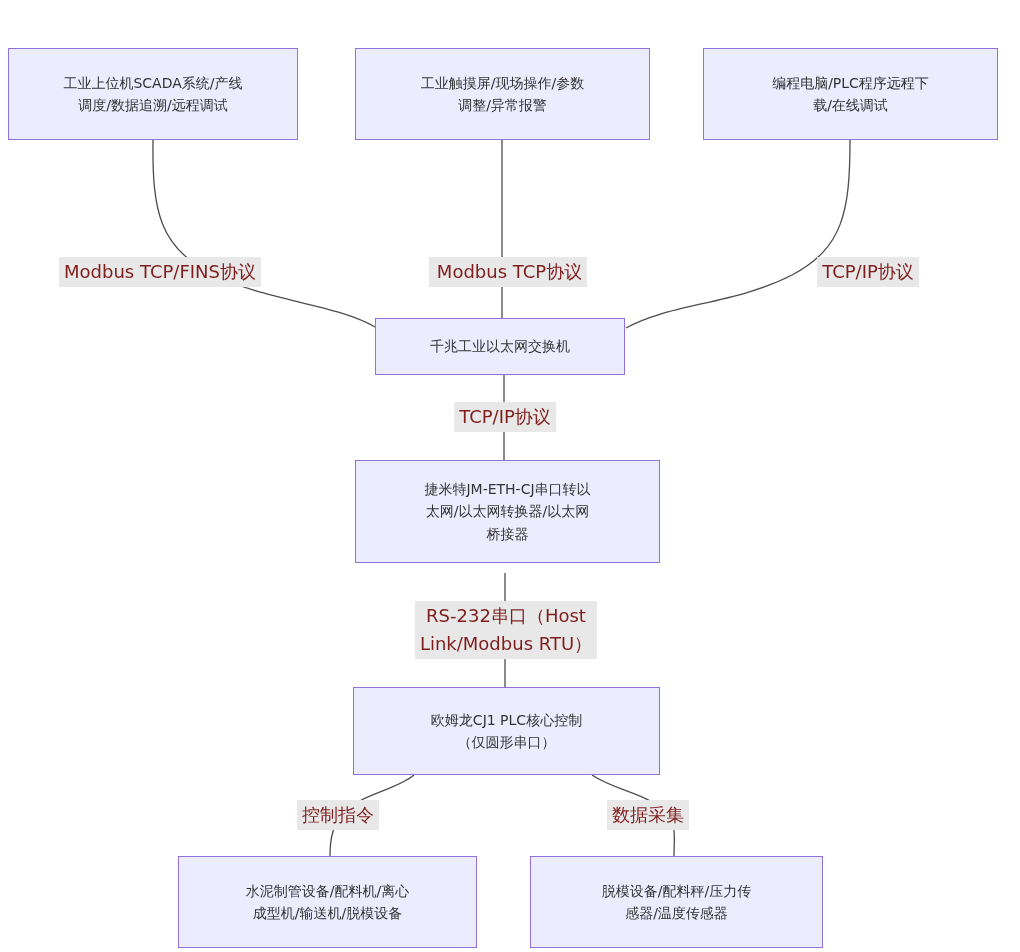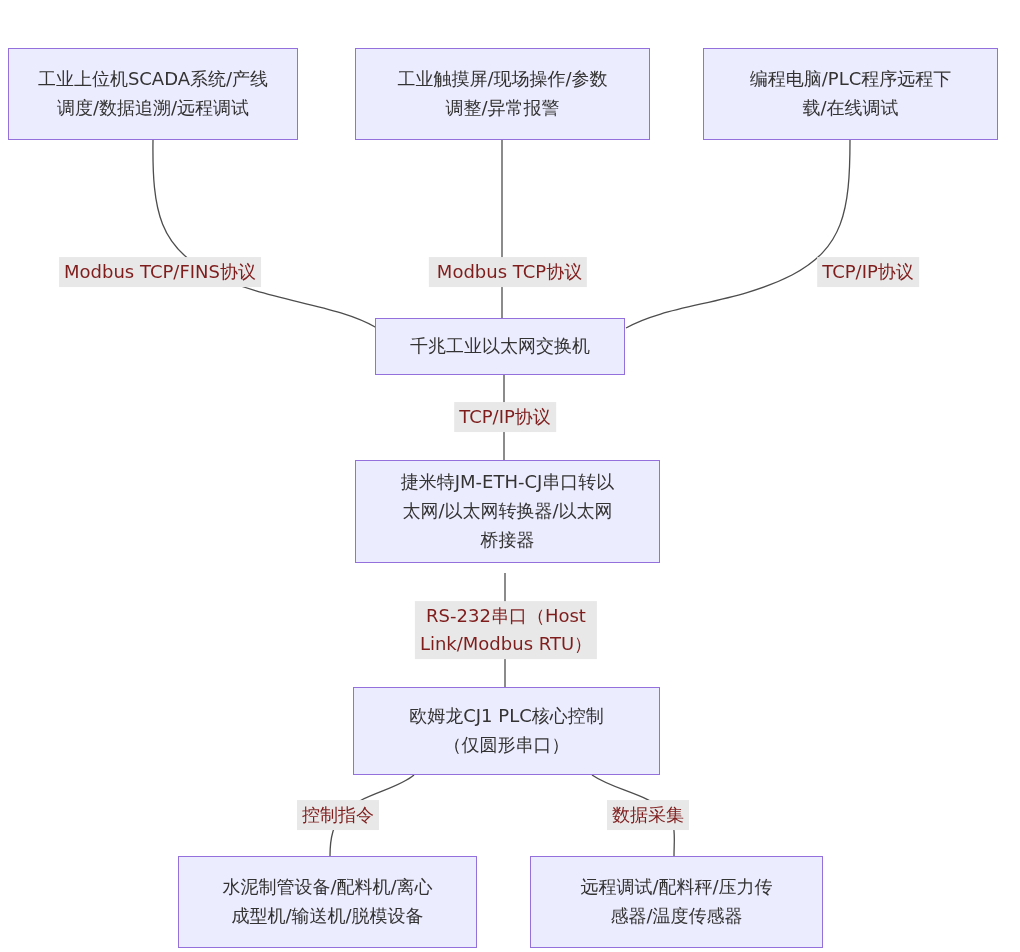--- a/index.html
+++ b/index.html
@@ -10,21 +10,21 @@
     font-family:"DejaVu Sans","Liberation Sans",sans-serif;
     overflow:hidden;
   }
   #edges{position:absolute;left:0;top:0;width:1020px;height:952px;}
   #edges path{fill:none;stroke:#4d4d4d;stroke-width:1.3px;}
   .node{
     position:absolute;
     background:#ECECFF;
     border:1px solid #9370DB;
     color:#333333;
-    font-size:18px;
+    font-size:14px;
     line-height:1.6;
     display:flex;align-items:center;justify-content:center;
     text-align:center;
     white-space:pre-line;
     box-sizing:border-box;
   }
   .edge-label{
     position:absolute;
     transform:translate(-50%,-50%);
     background:#e8e8e8;
@@ -75,21 +75,21 @@
   <div class="node n2">编程电脑/PLC程序远程下
 载/在线调试</div>
   <div class="node n3">千兆工业以太网交换机</div>
   <div class="node n4">捷米特JM-ETH-CJ串口转以
 太网/以太网转换器/以太网
 桥接器</div>
   <div class="node n5">欧姆龙CJ1 PLC核心控制
 （仅圆形串口）</div>
   <div class="node n6">水泥制管设备/配料机/离心
 成型机/输送机/脱模设备</div>
-  <div class="node n7">远程调试/配料秤/压力传
+  <div class="node n7">脱模设备/配料秤/压力传
 感器/温度传感器</div>
 
   <div class="edge-label e0">Modbus TCP/FINS协议</div>
   <div class="edge-label e1">Modbus TCP协议</div>
   <div class="edge-label e2">TCP/IP协议</div>
   <div class="edge-label e3">TCP/IP协议</div>
   <div class="edge-label e4">RS-232串口（Host
 Link/Modbus RTU）</div>
   <div class="edge-label e5">控制指令</div>
   <div class="edge-label e6">数据采集</div>

